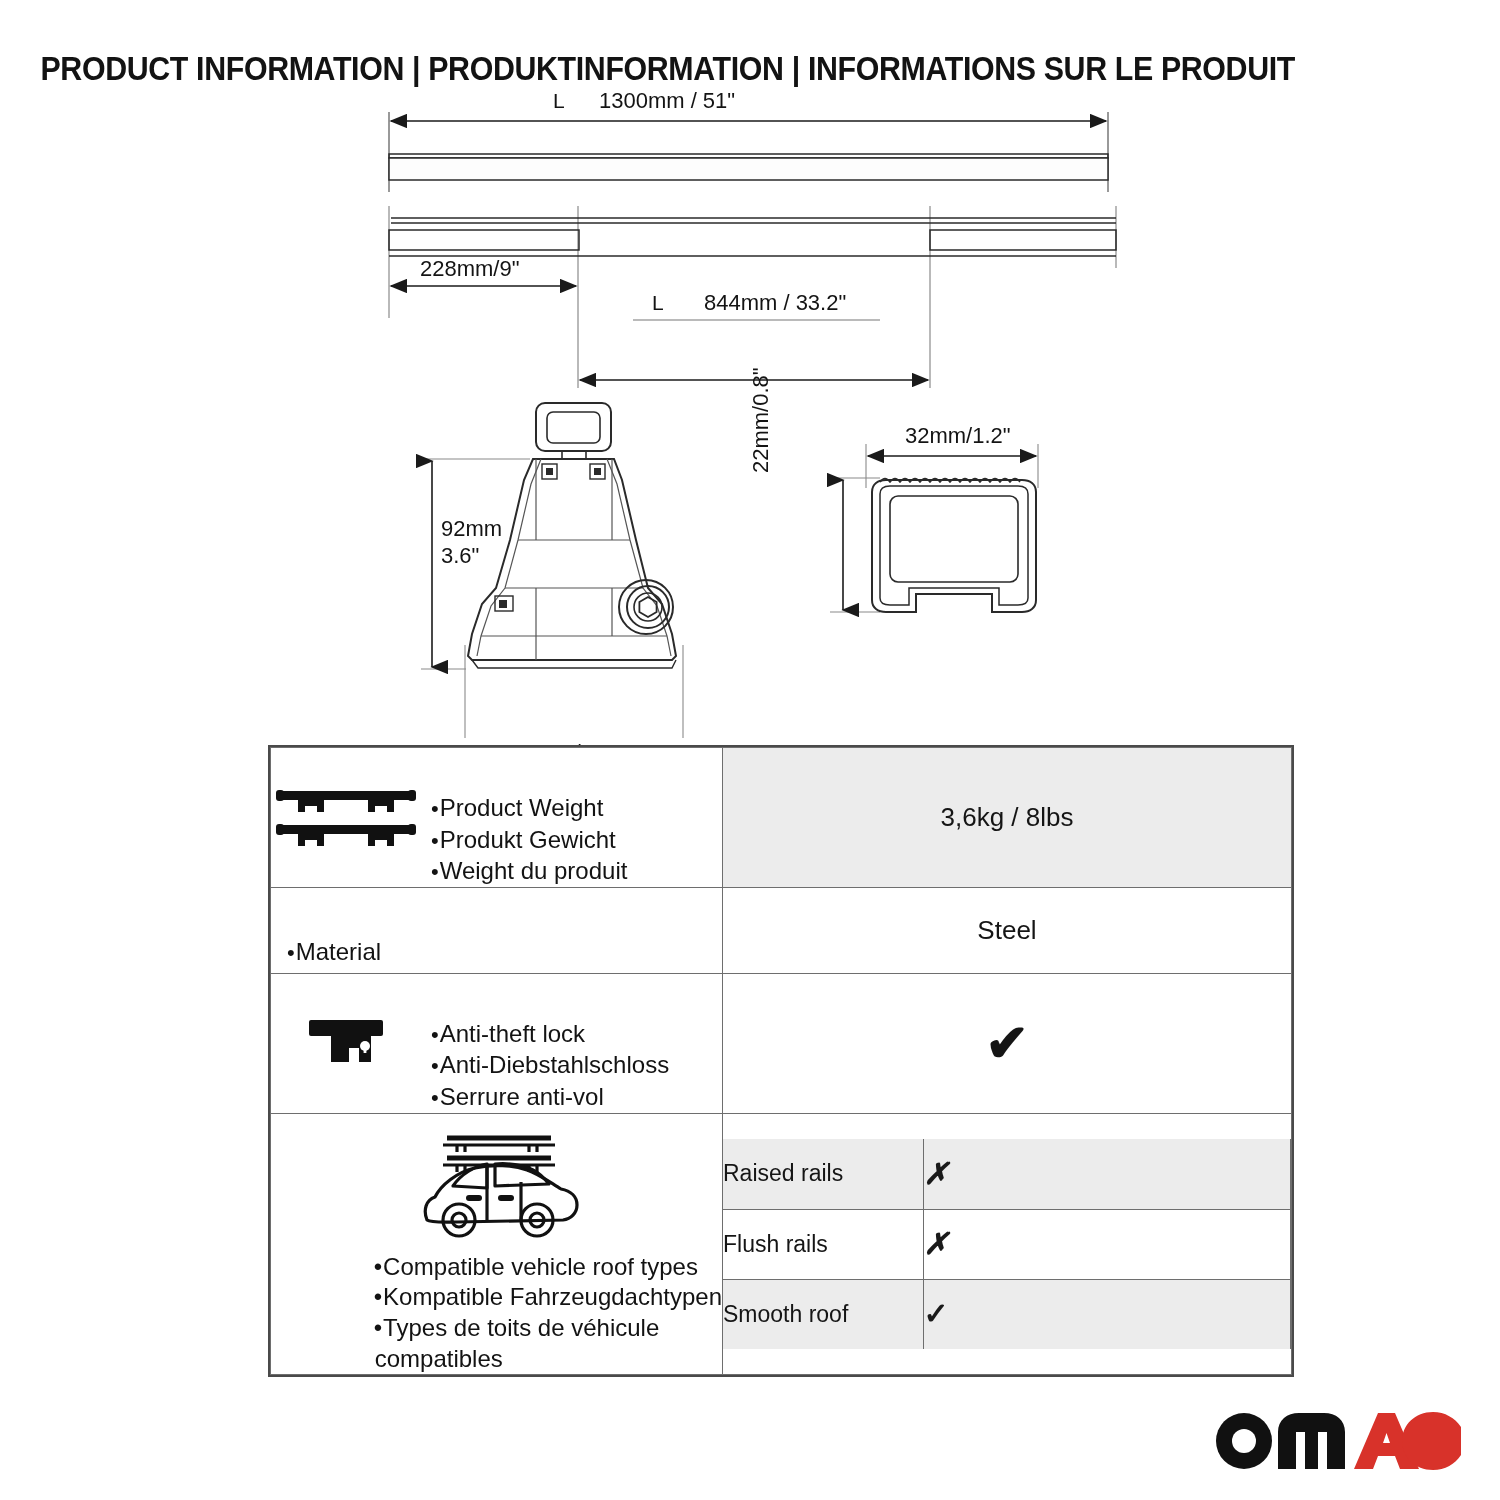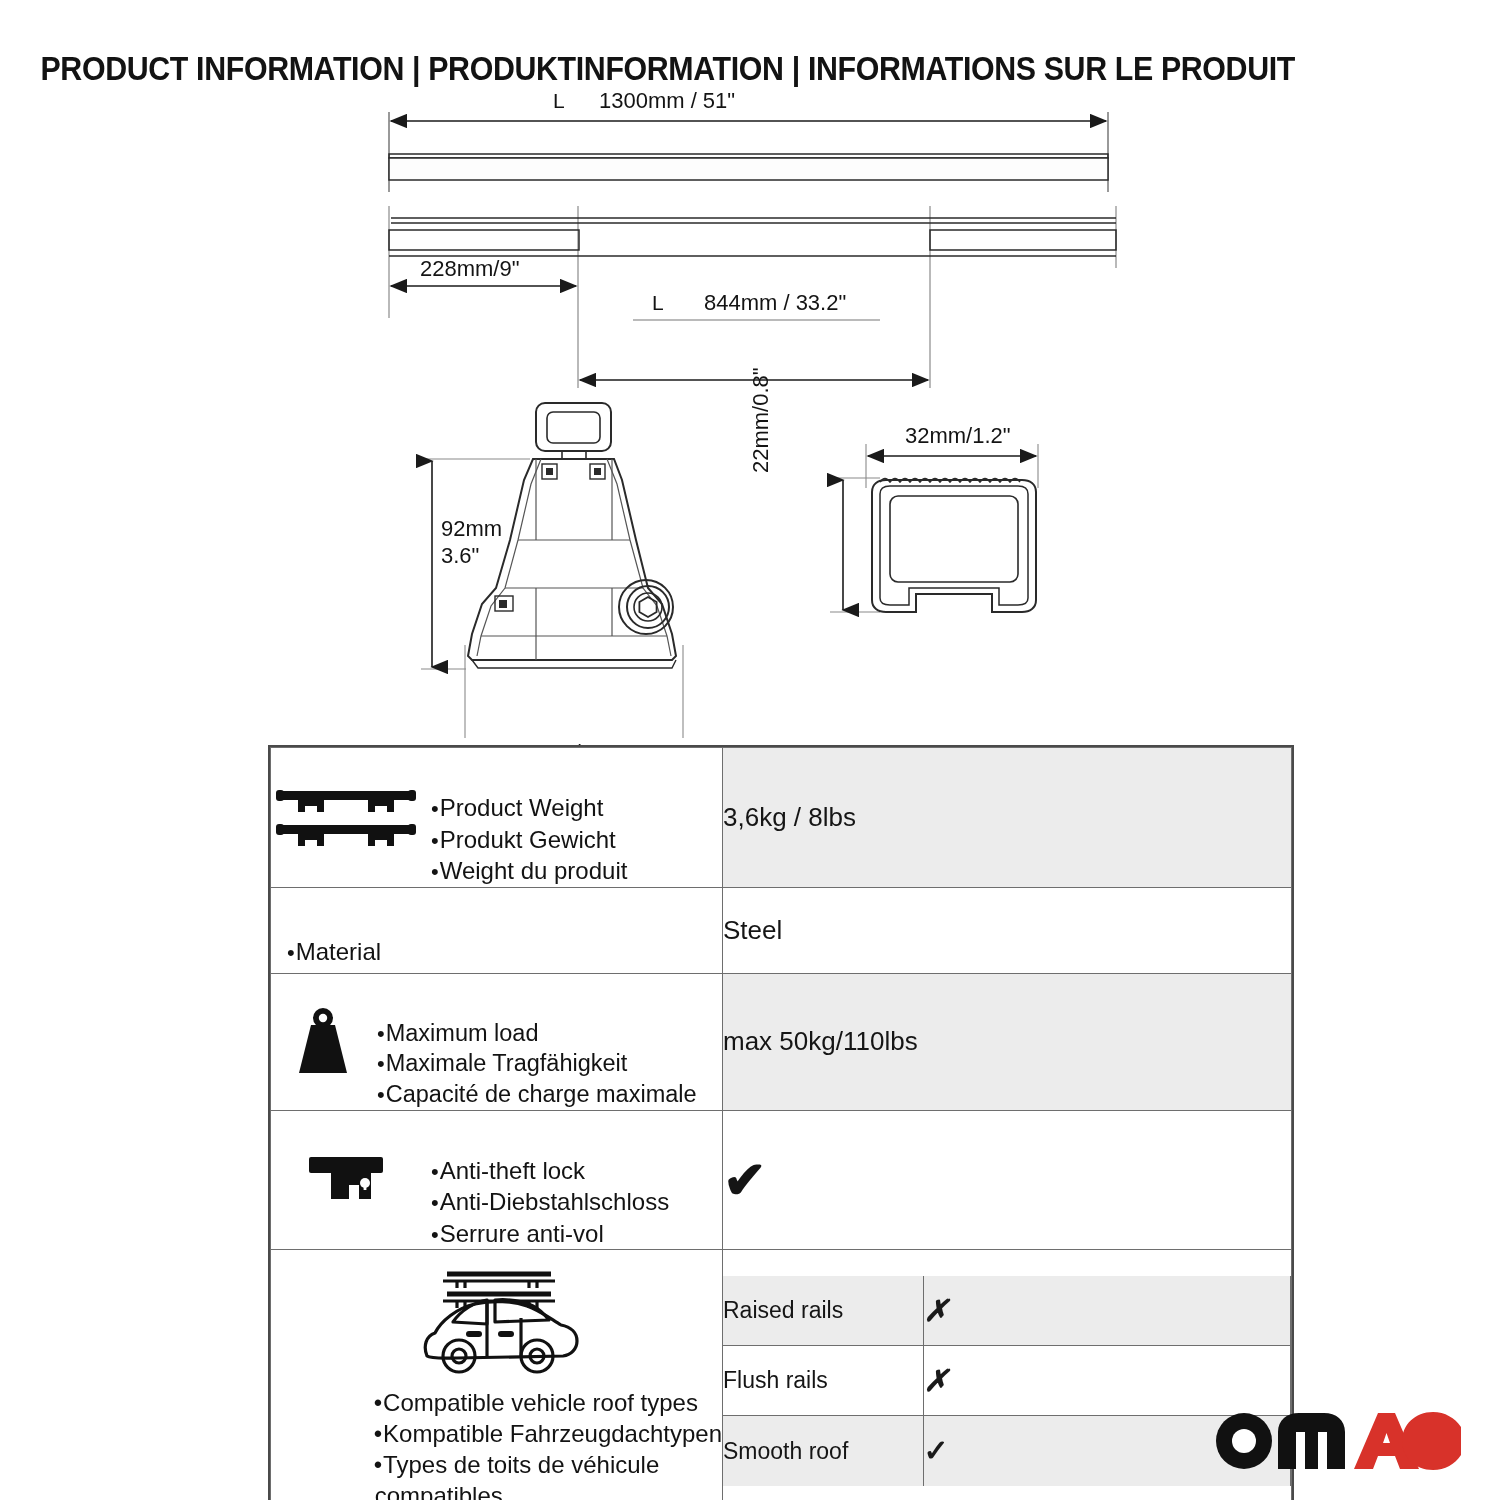--- a/index.html
+++ b/index.html
@@ -65,20 +65,21 @@
     padding:0;
   }
   .lcell{
     width:452px;
     padding:10px 4px 10px 14px;
   }
   .vcell{
     padding:8px 0 8px 24px;
     font-size:26px;
     color:#151515;
+    text-align:center;
   }
   .shaded{ background:#ececec; }
 
   .lrow{ display:flex; align-items:center; gap:10px; }
   .icon-box{
     width:150px; flex:0 0 150px;
     display:flex; align-items:center; justify-content:center;
   }
   .label-list{
     font-size:24px; line-height:1.30; color:#131313;
@@ -310,41 +311,20 @@
 
   <tr>
     <td class="lcell" style="height:86px">
       <div class="label-list" style="padding-left:16px">
         <div class="li">Material</div>
       </div>
     </td>
     <td class="vcell">Steel</td>
   </tr>
 
-  <tr>
-    <td class="lcell">
-      <div class="lrow" style="gap:2px">
-        <div class="icon-box" style="width:104px;flex:0 0 104px">
-          <svg width="68" height="70" viewBox="0 0 68 70">
-            <g fill="#111">
-              <circle cx="34" cy="11" r="10"></circle>
-              <circle cx="34" cy="11" r="4.2" fill="#fff"></circle>
-              <path d="M22 18 h24 l12 48 h-48 z"></path>
-            </g>
-          </svg>
-        </div>
-        <div class="label-list" style="font-size:23.5px">
-          <div class="li">Maximum load</div>
-          <div class="li">Maximale Tragfähigkeit</div>
-          <div class="li">Capacité de charge maximale</div>
-        </div>
-      </div>
-    </td>
-    <td class="vcell shaded">max 50kg/110lbs</td>
-  </tr>
 
   <tr>
     <td class="lcell">
       <div class="lrow">
         <div class="icon-box">
           <svg width="86" height="62" viewBox="0 0 86 62">
             <g fill="#111">
               <rect x="6" y="8" width="74" height="16" rx="2"></rect>
               <path d="M28 24 h40 v26 h-12 v-14 h-10 v14 h-18 z"></path>
               <circle cx="62" cy="34" r="5" fill="#fff"></circle>

